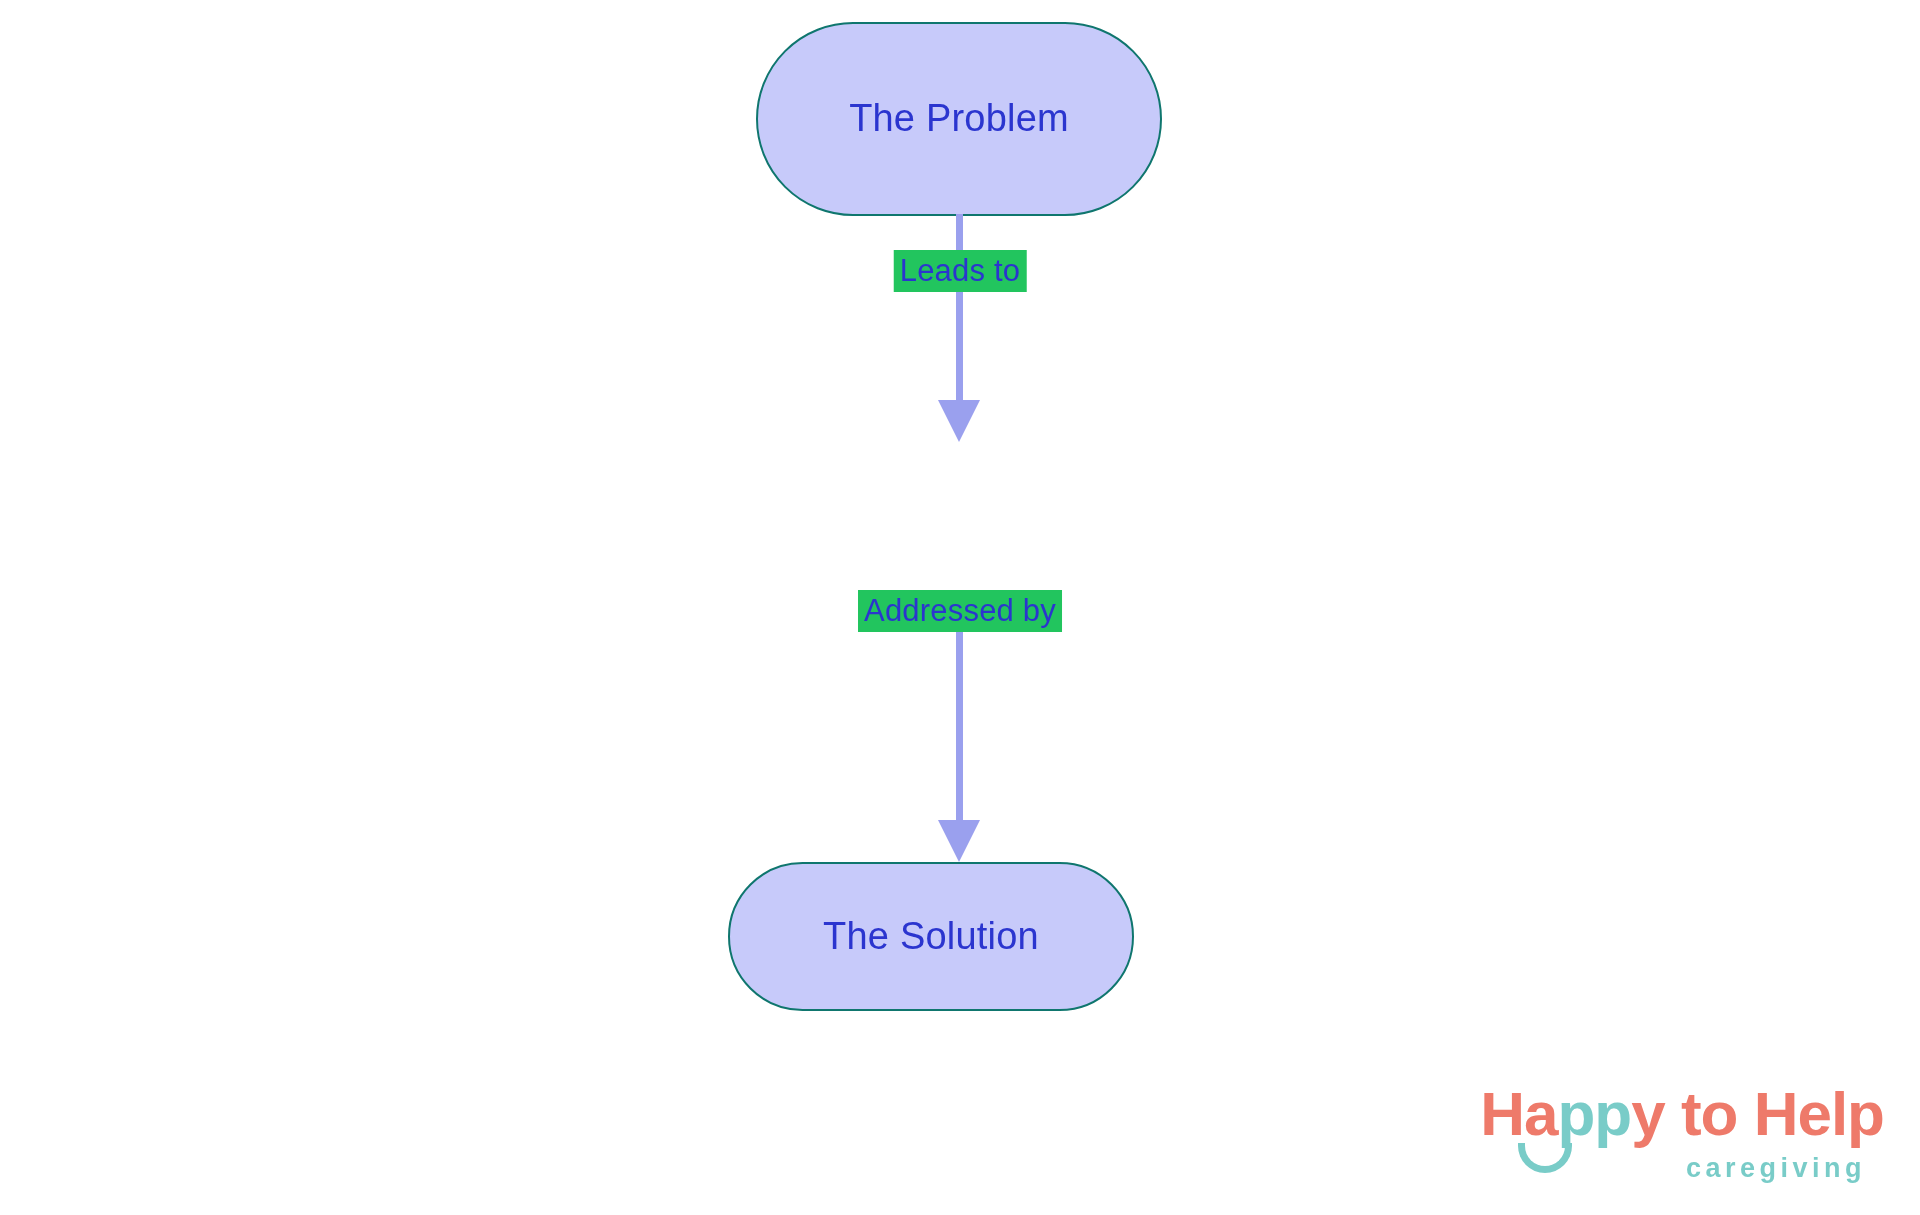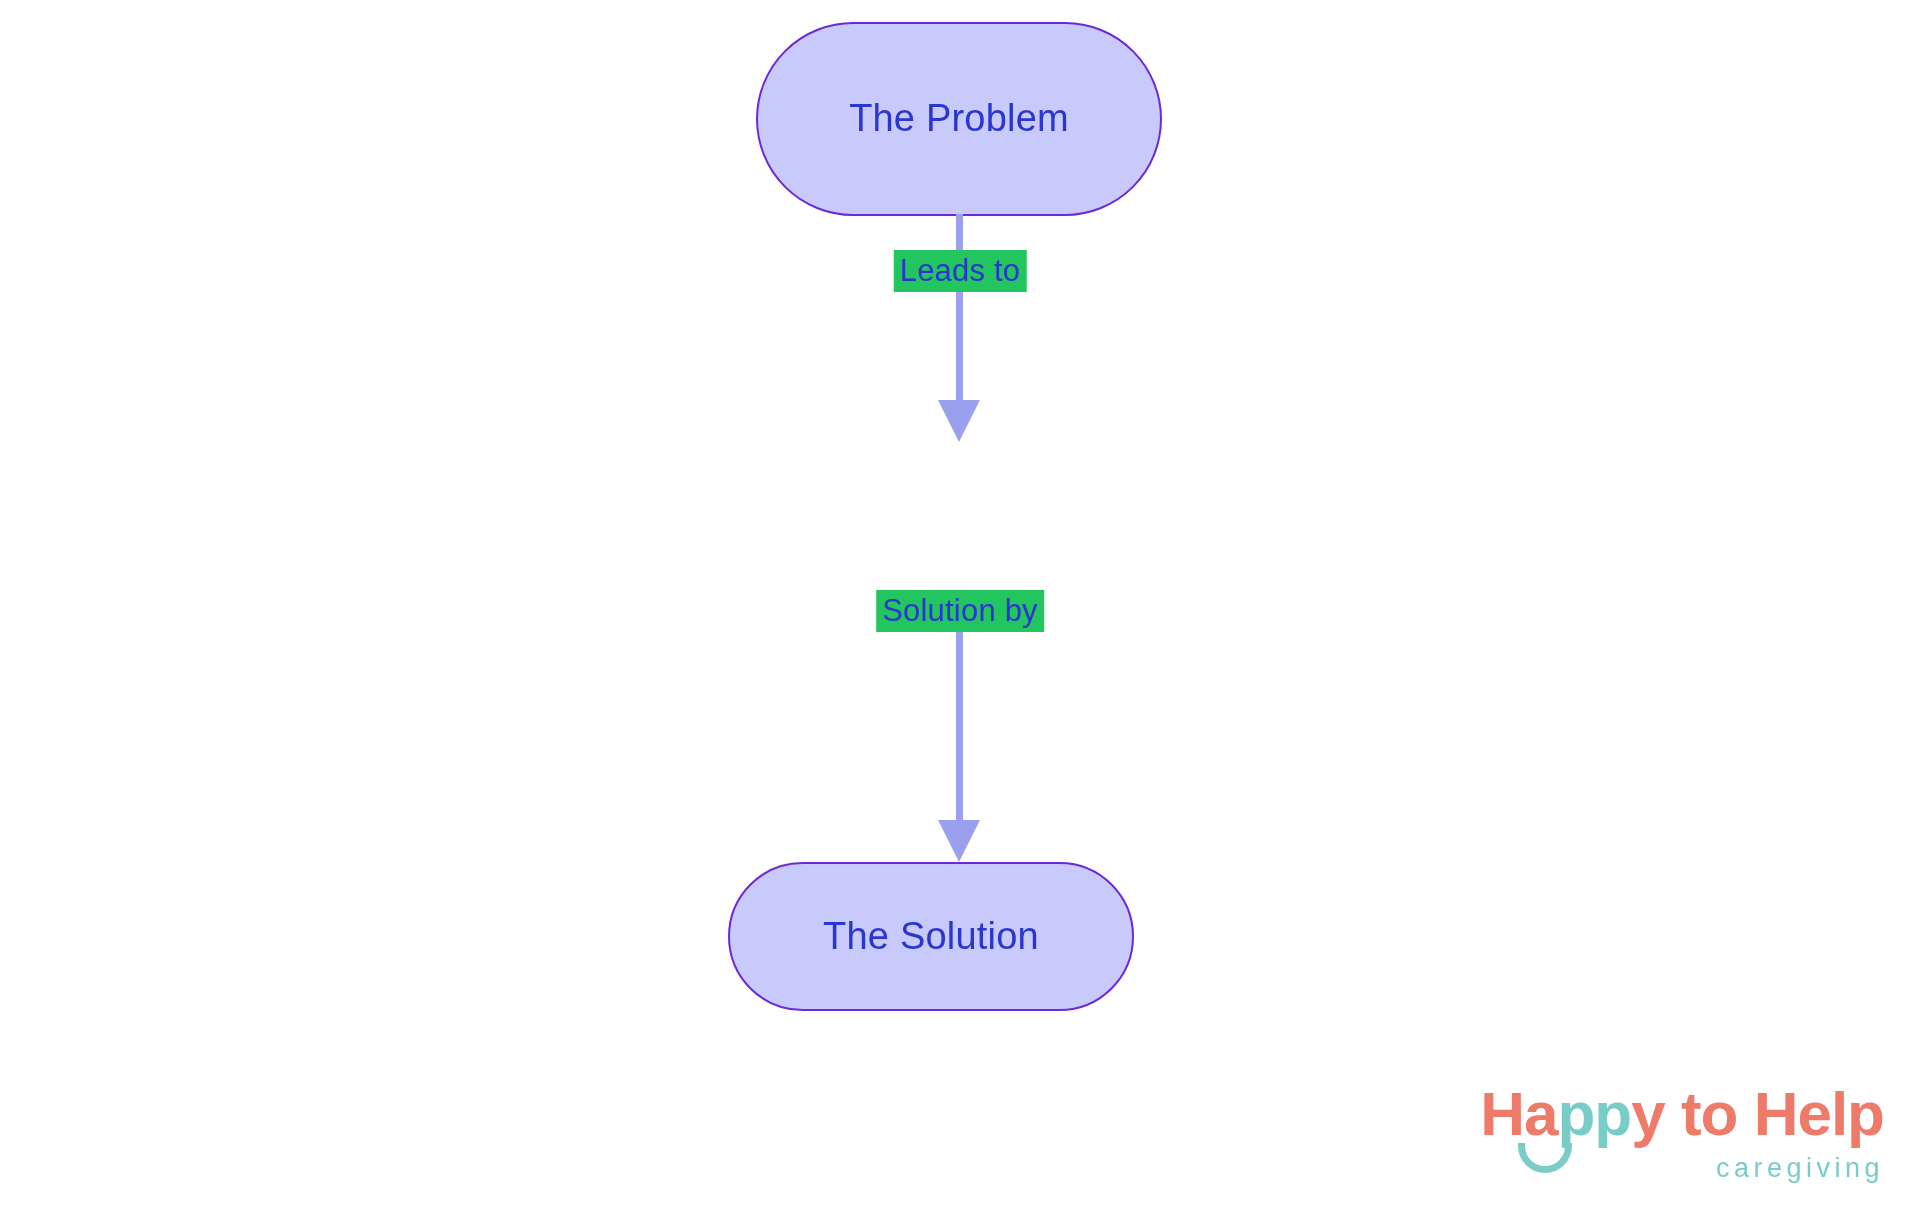--- a/index.html
+++ b/index.html
@@ -29,21 +29,21 @@
     left: 0;
     top: 0;
     width: 1920px;
     height: 1100px;
   }
 
   .node {
     position: absolute;
     box-sizing: border-box;
     background: #c7cafa;
-    border: 2px solid #6d28d9;
+    border: 2px solid #0f766e;
     border-radius: 999px;
     display: flex;
     align-items: center;
     justify-content: center;
     text-align: center;
   }
   .node-label {
     color: #2b35cf;
     font-size: 38px;
     font-weight: 400;
@@ -140,25 +140,25 @@
     width: 54px;
     height: 30px;
     border: 7px solid #79ccc8;
     border-top: none;
     border-radius: 0 0 40px 40px;
     box-sizing: border-box;
   }
 
   .logo-tagline {
     position: absolute;
-    right: 0;
+    right: 18px;
     top: 70px;
     color: #79ccc8;
     font-size: 27px;
-    font-weight: 400;
+    font-weight: 700;
     letter-spacing: 4.5px;
     white-space: nowrap;
     font-family: "Liberation Sans", sans-serif;
   }
 </style>
 </head>
 <body>
 
 <div id="canvas">
 
@@ -168,21 +168,21 @@
       <span class="node-label">The Problem</span>
     </div>
 
     <div class="edge-line" id="edge-line-1"></div>
     <div class="arrowhead" id="arrowhead-1"></div>
     <div class="edge-label" id="edge-label-1">Leads to</div>
 
 
     <div class="edge-line" id="edge-line-2"></div>
     <div class="arrowhead" id="arrowhead-2"></div>
-    <div class="edge-label" id="edge-label-2">Solution by</div>
+    <div class="edge-label" id="edge-label-2">Addressed by</div>
 
     <div class="node" id="node-solution">
       <span class="node-label">The Solution</span>
     </div>
 
   </div>
 
   <div class="logo">
     <div class="logo-wordmark">
       <span class="logo-coral">Ha</span><span class="logo-teal">pp</span><span class="logo-coral">y to Help</span>

